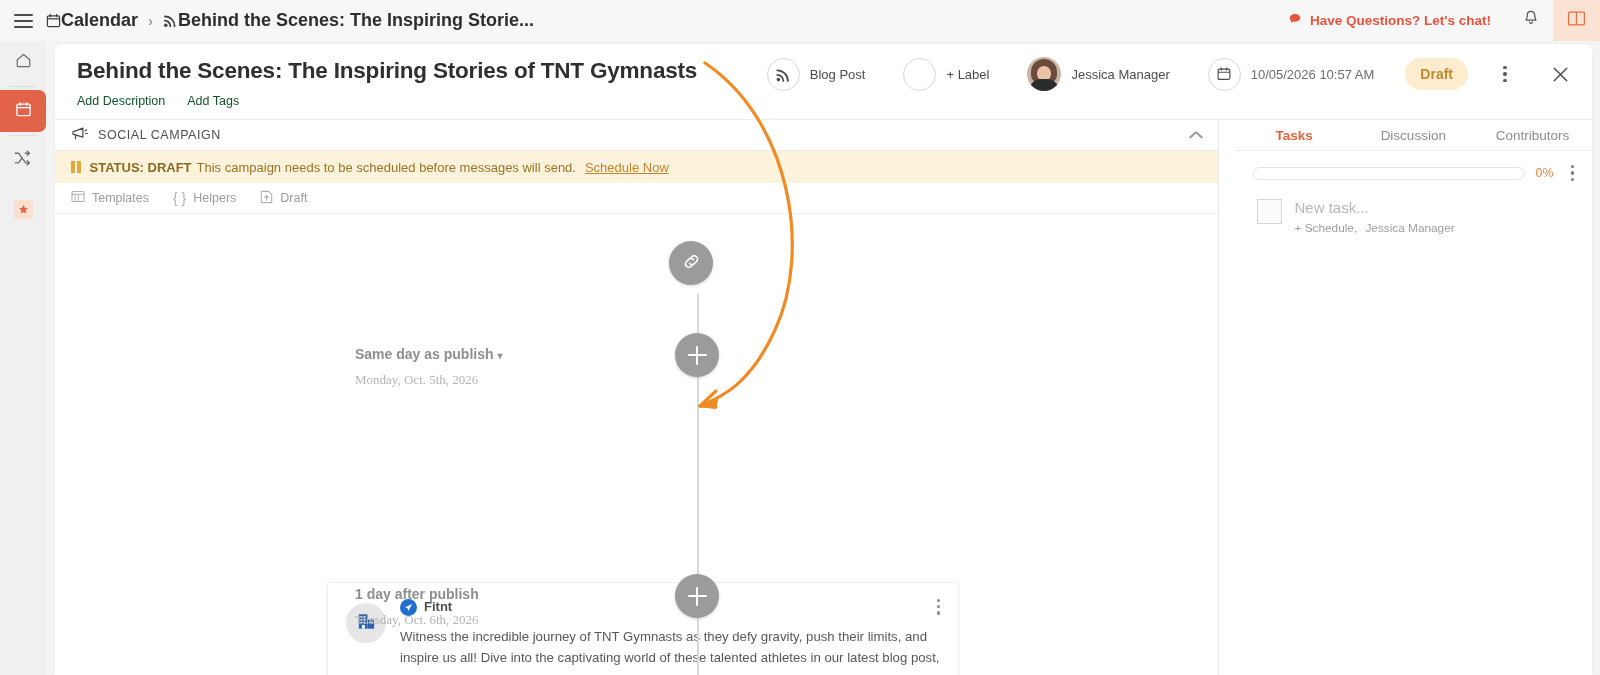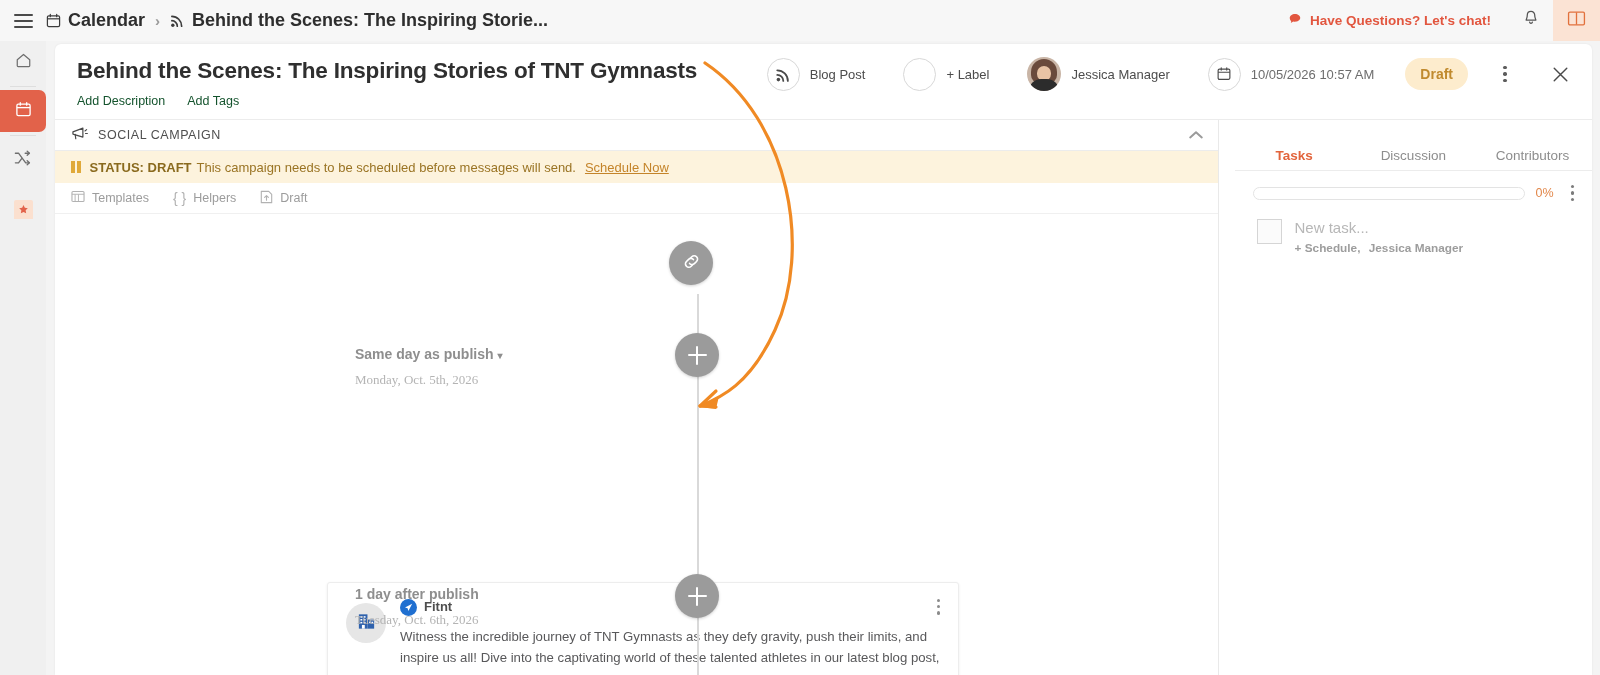--- a/index.html
+++ b/index.html
@@ -15,21 +15,21 @@
   .topbar {
     position: absolute; top: 0; left: 0; width: 1600px; height: 41px;
     background: #f7f7f7; display: flex; align-items: center;
   }
   .hamburger {
     width: 46px; height: 41px; display: flex; flex-direction: column;
     align-items: center; justify-content: center; gap: 4px; cursor: pointer;
   }
   .hamburger span { display: block; width: 19px; height: 2px; background: #4a4a4a; border-radius: 1px; }
   .crumbs { display: flex; align-items: center; gap: 8px; font-size: 18px; color: #2e2e2e; }
-  .crumb { display: flex; align-items: center; gap: 7px; font-weight: 700; cursor: pointer; }
+  .crumb { display: flex; align-items: center; font-weight: 700; cursor: pointer; }
   .crumb-sep { color: #9a9a9a; font-size: 15px; font-weight: 700; margin: 0 2px; }
   .crumb svg { display:block; }
   .topbar-right {
     margin-left: auto; display: flex; align-items: center; height: 41px;
   }
   .chat-link {
     display: flex; align-items: center; gap: 8px; color: #e2563f;
     font-size: 13.5px; font-weight: 700; cursor: pointer; padding-right: 18px;
   }
   .bell { padding: 0 14px; cursor: pointer; }
@@ -95,21 +95,21 @@
   }
   .kebab { width: 34px; height: 34px; display:flex; flex-direction: column; align-items:center;
     justify-content:center; gap:3px; cursor:pointer; margin-left: 8px; }
   .kebab i { width: 3.4px; height: 3.4px; background: #5d5d5d; border-radius: 50%; display:block; }
   .close-x { width: 36px; height: 36px; display:flex; align-items:center; justify-content:center;
     cursor:pointer; margin-left: 8px; }
 
   
   .body-split { display: flex; height: 555px; gap: 16px; }
   .left-pane { width: 1175px; border-right: 1px solid #e9e9e9; position: relative; }
-  .right-pane { width: 361px; margin-top: 20px; }
+  .right-pane { width: 361px; }
 
   .sc-head {
     height: 31px; display: flex; align-items: center; padding: 0 16px;
     border-bottom: 1px solid #ececec; position: relative;
   }
   .sc-title { font-size: 12.5px; letter-spacing: .55px; color: #4f4f4f; margin-left: 10px; font-weight: 400; }
   .sc-collapse { position: absolute; right: 14px; top: 6px; cursor: pointer; }
 
   .status-bar {
     background: #fdf3dd; height: 32px; display: flex; align-items: center;
@@ -168,21 +168,21 @@
   .tab { flex: 1; text-align: center; font-size: 13.5px; color: #8d8d8d; cursor: pointer; position: relative; }
   .tab.active { color: #e2643c; font-weight: 700; }
   .prog-row { display: flex; align-items: center; padding: 14px 18px 0 18px; gap: 11px; }
   .prog-track { flex: 1; height: 13px; border-radius: 7px; border: 1px solid #e3e3e3; background: #fff; }
   .prog-pct { font-size: 12.5px; color: #e2874a; }
   .prog-kebab { display:flex; flex-direction:column; gap:3px; align-items:center; cursor:pointer; padding-left: 6px; }
   .prog-kebab i { width: 3.4px; height: 3.4px; background: #7c7c7c; border-radius:50%; display:block; }
   .task-row { display: flex; padding: 18px 18px 0 22px; gap: 13px; }
   .task-check { width: 25px; height: 25px; border: 1px solid #d5d5d5; background: #fbfbfb; flex: none; cursor: pointer; }
   .task-title { font-size: 15px; color: #b7b7b7; }
-  .task-sub { font-size: 11.8px; color: #9d9d9d; margin-top: 5px; font-weight: bold; }
+  .task-sub { font-size: 11.8px; color: #9d9d9d; margin-top: 5px; }
   .task-sub .sched { color: #9d9d9d; }
 
   .arrow-layer { position: absolute; left: 0; top: 0; width: 1600px; height: 675px; pointer-events: none; }
 </style>
 </head>
 <body>
 
 <div class="app">
 
   <div class="topbar">

